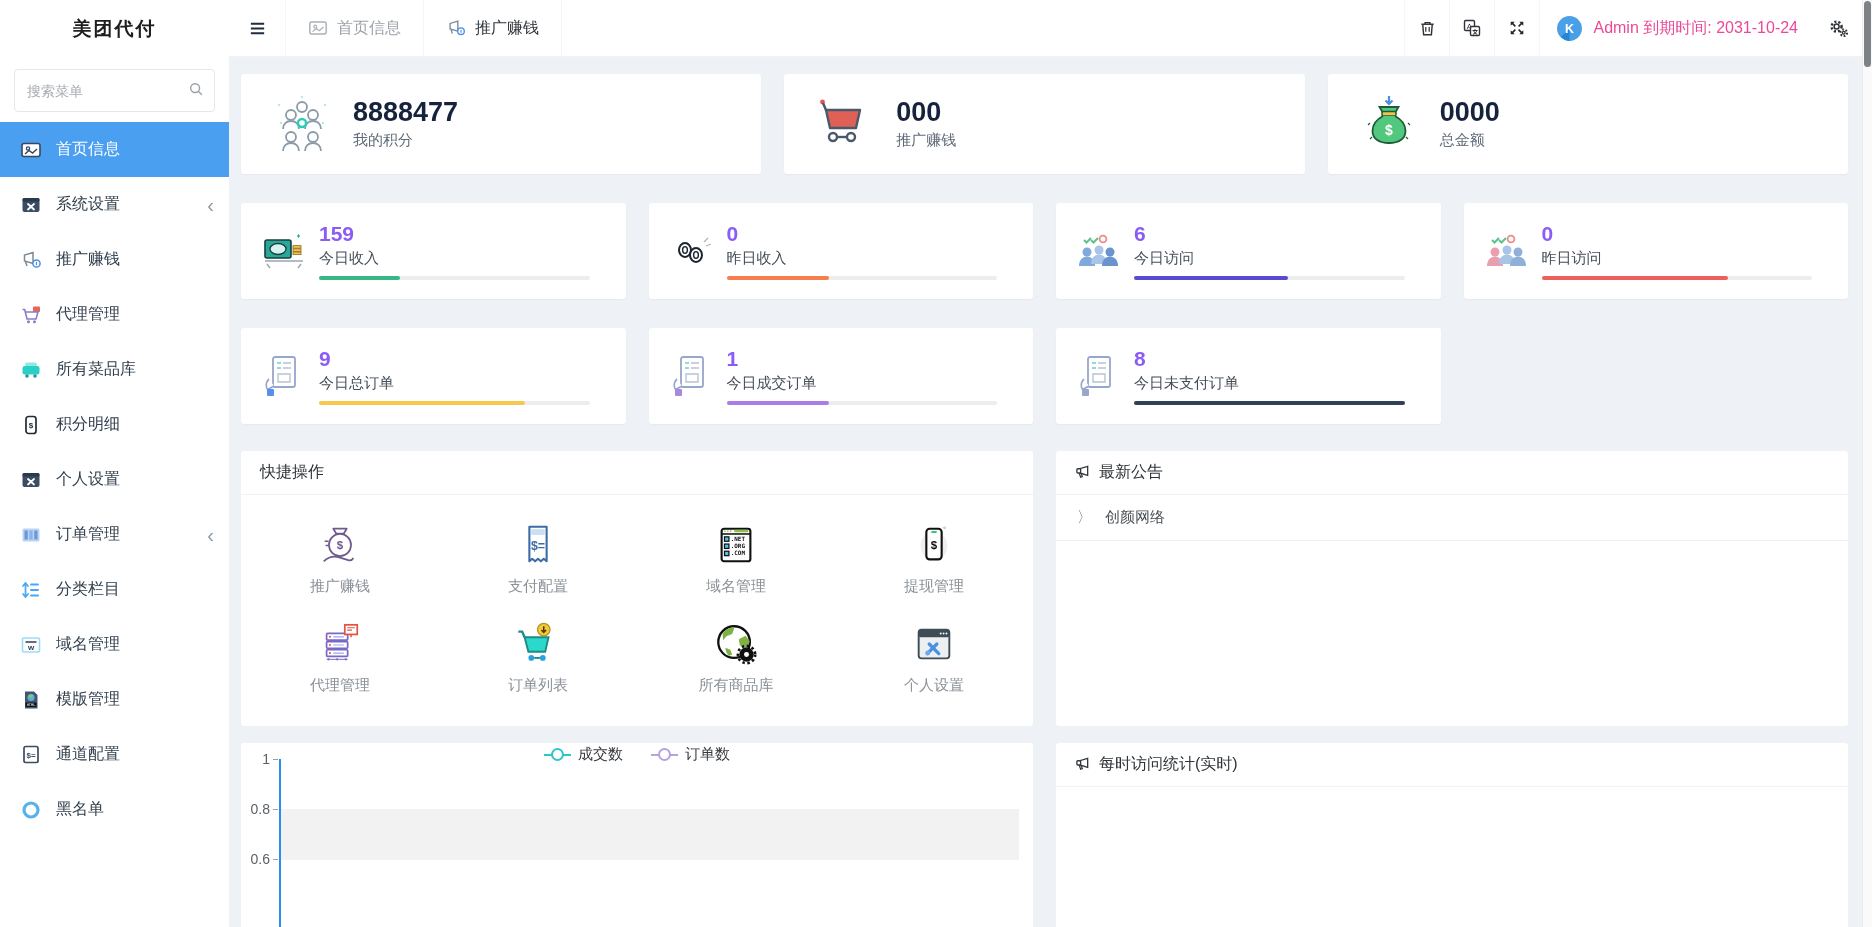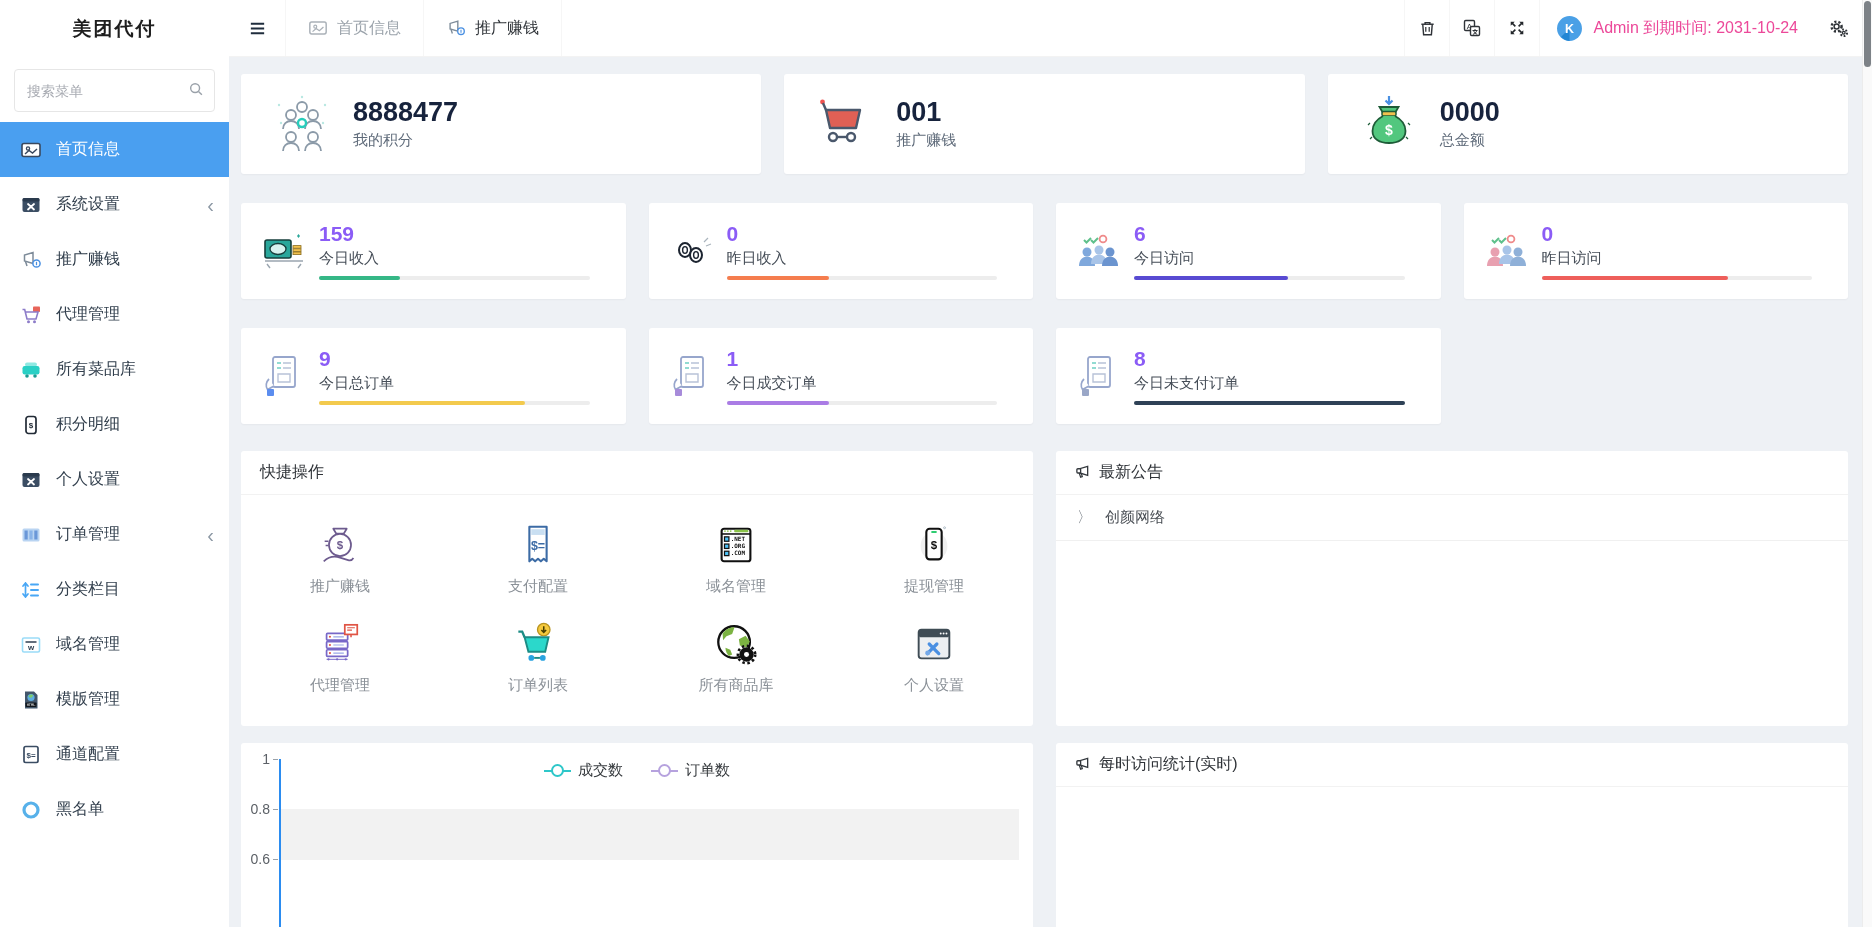--- a/index.html
+++ b/index.html
@@ -53,21 +53,21 @@
   .panel-head{height:44px;display:flex;align-items:center;gap:9px;padding:0 19px;border-bottom:1px solid #f2f2f2;font-size:16px;color:#2f3338}
   .mid .panel{height:275px}
   .quick-grid{display:grid;grid-template-columns:repeat(4,1fr);padding-top:27px;row-gap:25px}
   .qa{display:flex;flex-direction:column;align-items:center;gap:9px;cursor:pointer}
   .qa-label{font-size:15px;color:#8b9198}
   .notice-item{height:46px;display:flex;align-items:center;gap:13px;padding:0 21px;border-bottom:1px solid #f0f0f0;font-size:15px;color:#4a4f55;cursor:pointer}
   .notice-chev{color:#737a81;font-size:15px}
   .bottom .panel{height:400px}
   
   .chart{position:relative;height:356px;margin:0 2px}
-  .legend{position:absolute;top:18px;left:0;right:0;display:flex;justify-content:center;gap:28px}
+  .legend{position:absolute;top:2px;left:0;right:0;display:flex;justify-content:center;gap:28px}
   .lg{display:flex;align-items:center;gap:7px;font-size:15px;color:#35393d;cursor:pointer}
   .lg-marker{position:relative;width:27px;height:13px}
   .lg-line{position:absolute;left:0;right:0;top:5.5px;height:2px}
   .lg-dot{position:absolute;left:7px;top:0;width:13px;height:13px;border-radius:50%;border:2px solid;background:#fff}
   .ytick{position:absolute;left:2px;width:25px;text-align:right;font-size:14px;color:#5c6167;transform:translateY(-50%)}
   .ydash{position:absolute;left:30px;width:5px;height:1px;background:#98a0a8}
   .axis{position:absolute;left:36px;top:16px;bottom:0;width:2px}
   .band{position:absolute;left:38px;right:12px;top:66px;height:51px}
   
   .scrollbar{width:10px;min-width:10px;background:#fafafa;border-left:1px solid #ececec;position:relative}
@@ -333,21 +333,21 @@
             <svg viewBox="0 0 62 62" width="62" height="62">
               <circle cx="8.5" cy="9" r="2.4" fill="#ef5350"></circle>
               <path d="M12 17l-3-7" stroke="#4a586c" stroke-width="2.4" fill="none"></path>
               <path d="M12 17h34l-4 18H16z" fill="#e06055" stroke="#4a586c" stroke-width="2.4" stroke-linejoin="round"></path>
               <circle cx="19" cy="44" r="4" fill="none" stroke="#4a586c" stroke-width="2.4"></circle>
               <circle cx="37" cy="44" r="4" fill="none" stroke="#4a586c" stroke-width="2.4"></circle>
               <path d="M23 44h10" stroke="#4a586c" stroke-width="2.4"></path>
             </svg>
           </span>
         <div>
-          <div class="c1-num">001</div>
+          <div class="c1-num">000</div>
           <div class="c1-label">推广赚钱</div>
         </div>
       </div>
       <div class="card card1">
         <span class="c1-icon">
             <svg viewBox="0 0 62 62" width="62" height="62">
               <path d="M31 3v7M27.5 7.5L31 11l3.5-3.5" fill="none" stroke="#4a90e2" stroke-width="2.2"></path>
               <path d="M25 20l-3.5-6h19L37 20" fill="#52c77e" stroke="#1e5c38" stroke-width="1.8"></path>
               <rect x="24" y="18.5" width="14" height="4.5" rx="1.5" fill="#f2c14e" stroke="#1e5c38" stroke-width="1.5"></rect>
               <path d="M25 23c-6.5 3.5-10.5 9-10.5 15 0 8 7 12 16.5 12s16.5-4 16.5-12c0-6-4-11.5-10.5-15" fill="#52c77e" stroke="#1e5c38" stroke-width="1.8"></path>

